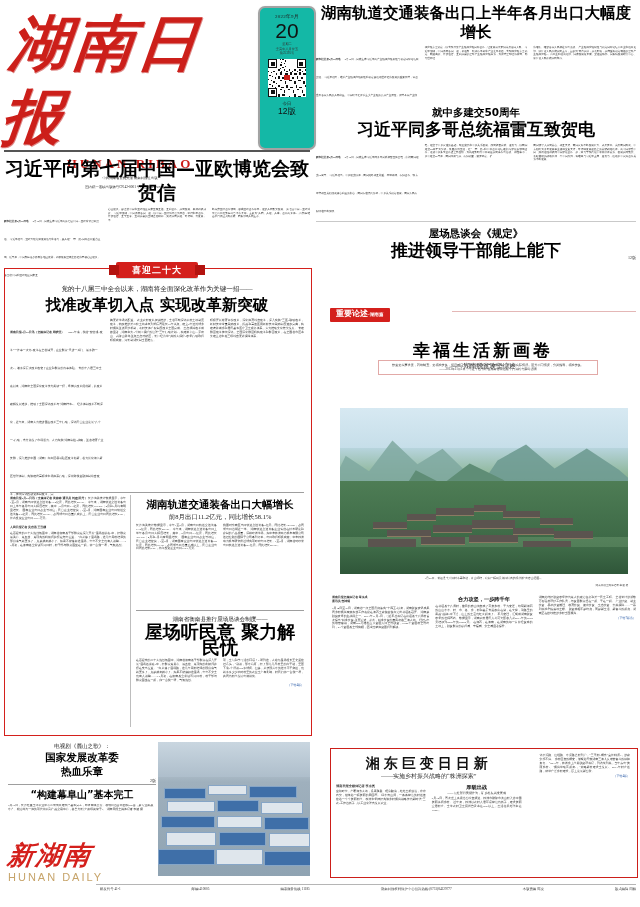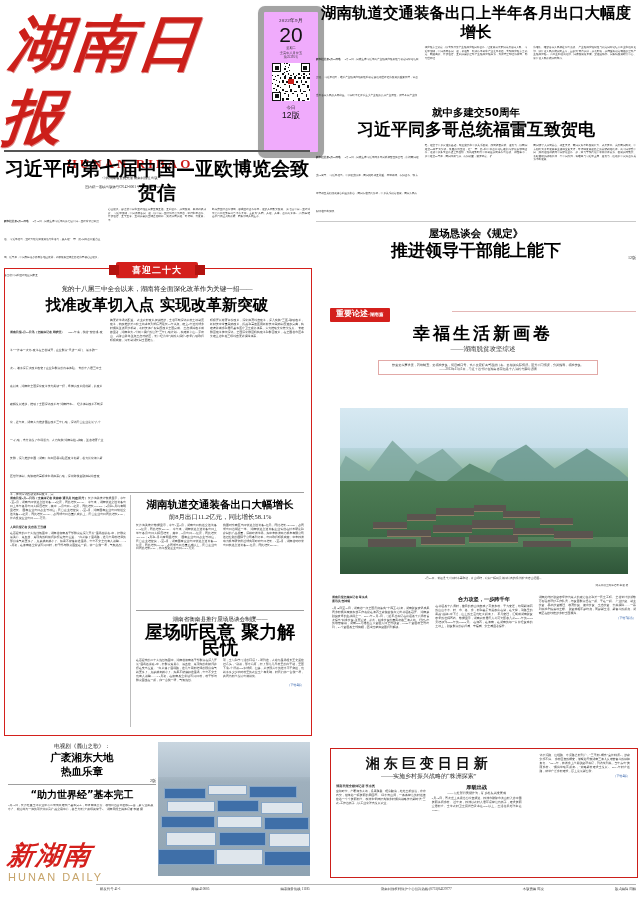--- a/index.html
+++ b/index.html
@@ -16,21 +16,21 @@
   .masthead{position:absolute;left:0;top:0;width:640px;height:152px;}
   .logo-wrap{position:absolute;left:6px;top:6px;width:248px;height:120px;}
   .logo-cn{font-family:"DejaVu Serif",serif;font-weight:700;font-style:italic;
            font-size:60px;line-height:74px;color:#cc1f1a;letter-spacing:4px;
            transform:skewX(-6deg);text-shadow:1px 1px 0 rgba(190,20,16,.5);}
   .logo-en{margin-top:2px;font-family:"Liberation Serif",serif;font-weight:700;
            font-size:13px;letter-spacing:3px;color:#cc1f1a;text-align:center;}
   .logo-sub{margin-top:4px;font-size:3.4px;line-height:5px;color:#222;text-align:center;}
 
   .datebox{position:absolute;left:258px;top:6px;width:54px;height:140px;
-           border:6px solid #a3a3a3;border-radius:7px;background:#f0abfc;
+           border:2px solid #a3a3a3;border-radius:7px;background:#14b8a6;
            box-shadow:0 0 2px rgba(0,0,0,.08);}
   .datebox .ym{margin-top:5px;font-size:5px;text-align:center;color:#222;letter-spacing:.2px;}
   .datebox .dd{font-family:"Liberation Sans",sans-serif;font-size:21px;line-height:23px;
                text-align:center;color:#111;font-weight:400;}
   .datebox .wk{font-size:3.2px;line-height:4.6px;text-align:center;color:#333;}
   .qr{width:38px;height:38px;margin:3px auto 0;}
   .datebox .today{font-size:4.4px;text-align:center;margin-top:4px;color:#222;}
   .datebox .pages{font-family:"Liberation Sans",sans-serif;font-size:8.5px;
                   text-align:center;color:#111;}
   .mast-line{position:absolute;left:4px;top:150px;width:306px;height:2px;background:#555;}
@@ -323,29 +323,29 @@
     <div style="font-family:'DejaVu Sans','Liberation Sans',sans-serif;font-weight:700;font-size:18px;line-height:16px;text-align:center;color:#000;margin-top:1px">屋场听民意  聚力解民忧</div>
     <div class="cols2">
       <div class="tiny2">在喜迎党的二十大热烈氛围中，湖南省衡南县干部群众在深入开展“屋场恳谈会”中，把群众最关心、最直接、最现实的利益问题摆在突出位置。 “自从修了屋场路，这几年周村增添的那份底气就更多了，真是越来越小了。如果不能修好这屋场，年年不安全也有人说嘛……” 9月初，在衡南县宝盖镇双河口村，村干部与群众围坐在一起，你一言我一语，气氛热烈。</div>
       <div class="tiny2">现，生句和学习活的环境！” 听到这，大塘角屋场组长王文贤接过话头，“别说，那水坑呀，把了那儿几只村里的自干塘，里面下涨3个旧说700多期间。但是，从使那片水的泄水不干渠道，也就多多少少地对村里的农业生产有影响。村民们你一言我一语，共同为村庄发展出谋划策。</div>
     </div>
     <div class="pagejump" style="margin-top:1px">（下转4版）</div>
   </div>
 
   <div style="position:absolute;left:8px;top:742px;width:148px;">
     <div style="font-size:5.6px;line-height:8px;text-align:center;color:#222">电视剧《麓山之歌》：</div>
-    <div style="font-family:'DejaVu Sans','Liberation Sans',sans-serif;font-weight:700;font-size:10.5px;line-height:14px;text-align:center;color:#000">广袤湘东大地</div>
+    <div style="font-family:'DejaVu Sans','Liberation Sans',sans-serif;font-weight:700;font-size:10.5px;line-height:14px;text-align:center;color:#000">国家发展改革委</div>
     <div style="font-family:'DejaVu Sans','Liberation Sans',sans-serif;font-weight:700;font-size:10.5px;line-height:14px;text-align:center;color:#000">热血乐章</div>
     <div style="text-align:right;font-size:4px;color:#333">2版</div>
   </div>
 
   <div class="hline" style="left:8px;top:784px;width:148px;"></div>
 
   <div style="position:absolute;left:8px;top:788px;width:148px;">
-    <div style="font-family:'DejaVu Sans','Liberation Sans',sans-serif;font-weight:700;font-size:10px;line-height:14px;text-align:center;color:#000">“助力世界经”基本完工</div>
+    <div style="font-family:'DejaVu Sans','Liberation Sans',sans-serif;font-weight:700;font-size:10px;line-height:14px;text-align:center;color:#000">“构建幕阜山”基本完工</div>
     <div class="tiny2" style="margin-top:2px;-webkit-line-clamp:9;overflow:hidden;max-height:36px">9月19日，长沙红星全球农业中心二期项目建设已基本完工，即将整体交付。该项目总占地面积800亩，是专业果蔬、水产、粮油等为一体的现代化农副产品交易中心，被誉为长沙“超级菜篮子”。 湖南日报全媒体记者 李健 摄</div>
   </div>
 
   <div class="photo ph-green" style="position:absolute;left:158px;top:742px;width:152px;height:134px;">
     <div class="city"></div>
     <div class="roof" style="left:4%;top:34%;width:26%;height:7%"></div>
     <div class="roof w" style="left:33%;top:32%;width:24%;height:6%"></div>
     <div class="roof" style="left:60%;top:33%;width:30%;height:7%"></div>
     <div class="roof w" style="left:6%;top:44%;width:30%;height:7%"></div>
     <div class="roof" style="left:39%;top:43%;width:26%;height:8%"></div>
@@ -364,21 +364,21 @@
   <div style="position:absolute;left:8px;top:840px;">
     <div class="xhn">新湖南</div>
     <div class="xhn-en">HUNAN DAILY</div>
   </div>
 
   <div style="position:absolute;left:330px;top:302px;">
     <span class="navtag"><span>重要论述</span><span class="sub">·湖南篇</span></span>
   </div>
   <div class="navtag-line" style="left:452px;top:311px;width:184px;"></div>
 
-  <div style="position:absolute;left:330px;top:322px;width:306px;">
+  <div style="position:absolute;left:330px;top:339px;width:306px;">
     <div style="font-family:'DejaVu Sans','Liberation Sans',sans-serif;font-weight:700;font-size:17px;line-height:22px;text-align:center;letter-spacing:3px;color:#000">幸福生活新画卷</div>
     <div style="font-size:6.5px;line-height:10px;text-align:center;color:#333">——湖南脱贫攻坚综述</div>
   </div>
 
   <div class="quotebox" style="position:absolute;left:378px;top:360px;width:210px;">
     <div class="quote">扶贫要实事求是，因地制宜。要精准扶贫，切忌喊口号，也不要定好高骛远的目标。要根据实际情况，区分不同情况，分类指导，精准扶贫。</div>
     <div class="quote src">——2013年11月3日，习近平总书记在湖南省花垣县十八洞村考察时强调</div>
   </div>
 
   <div class="photo ph-village" style="position:absolute;left:340px;top:408px;width:288px;height:166px;">

